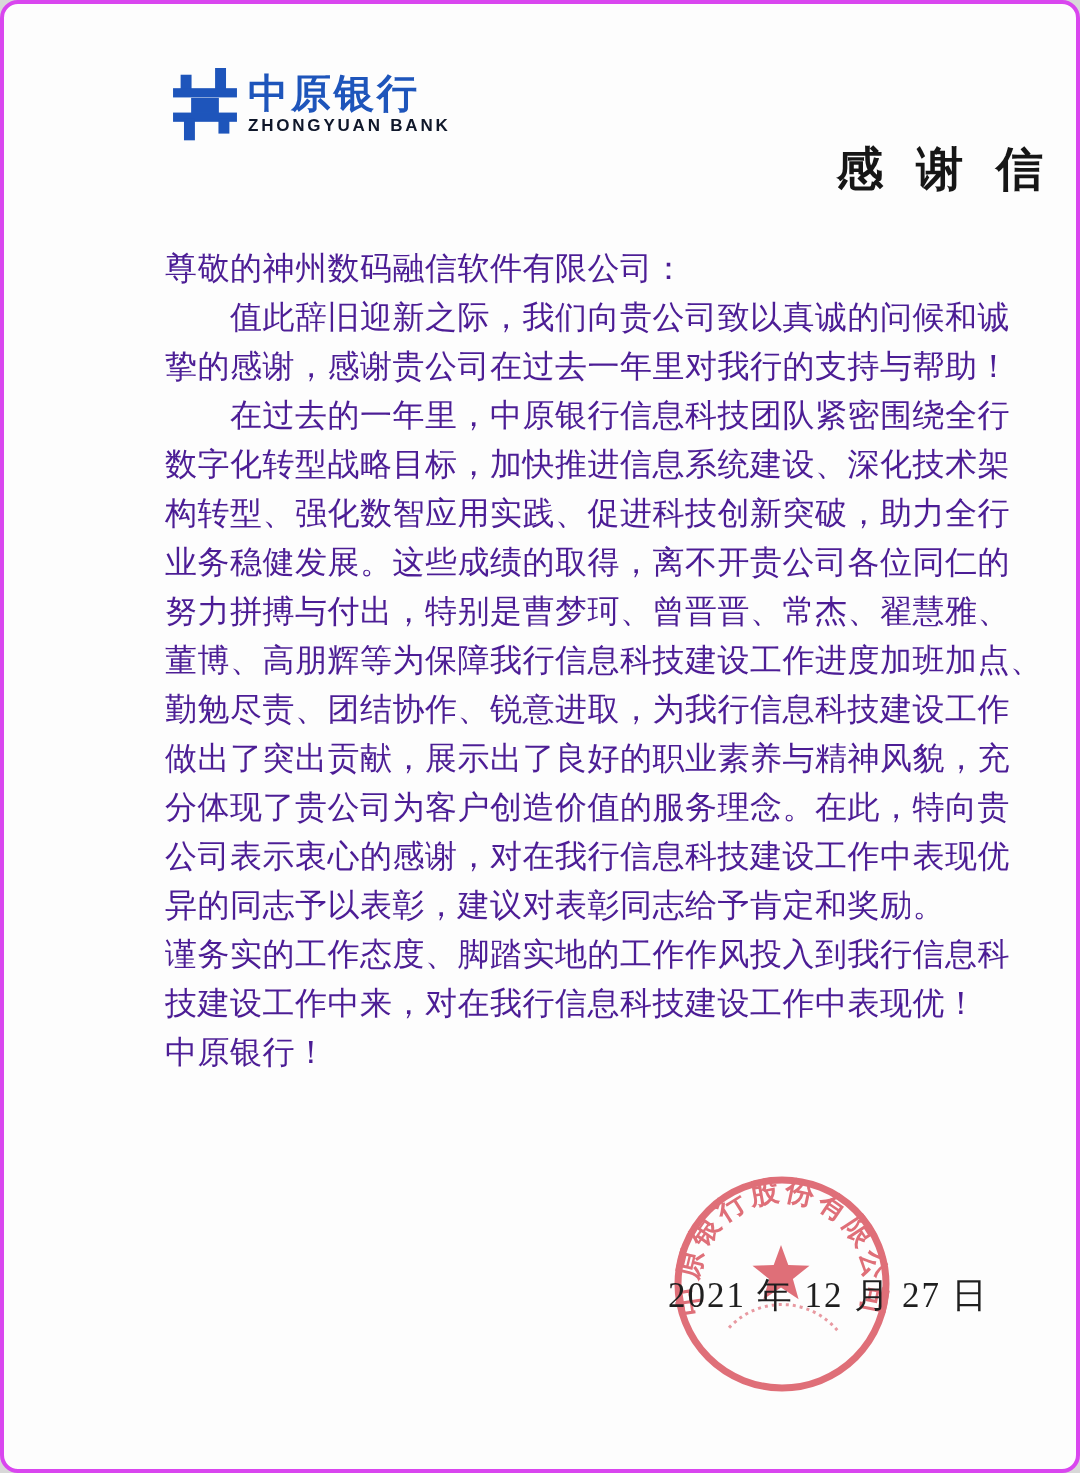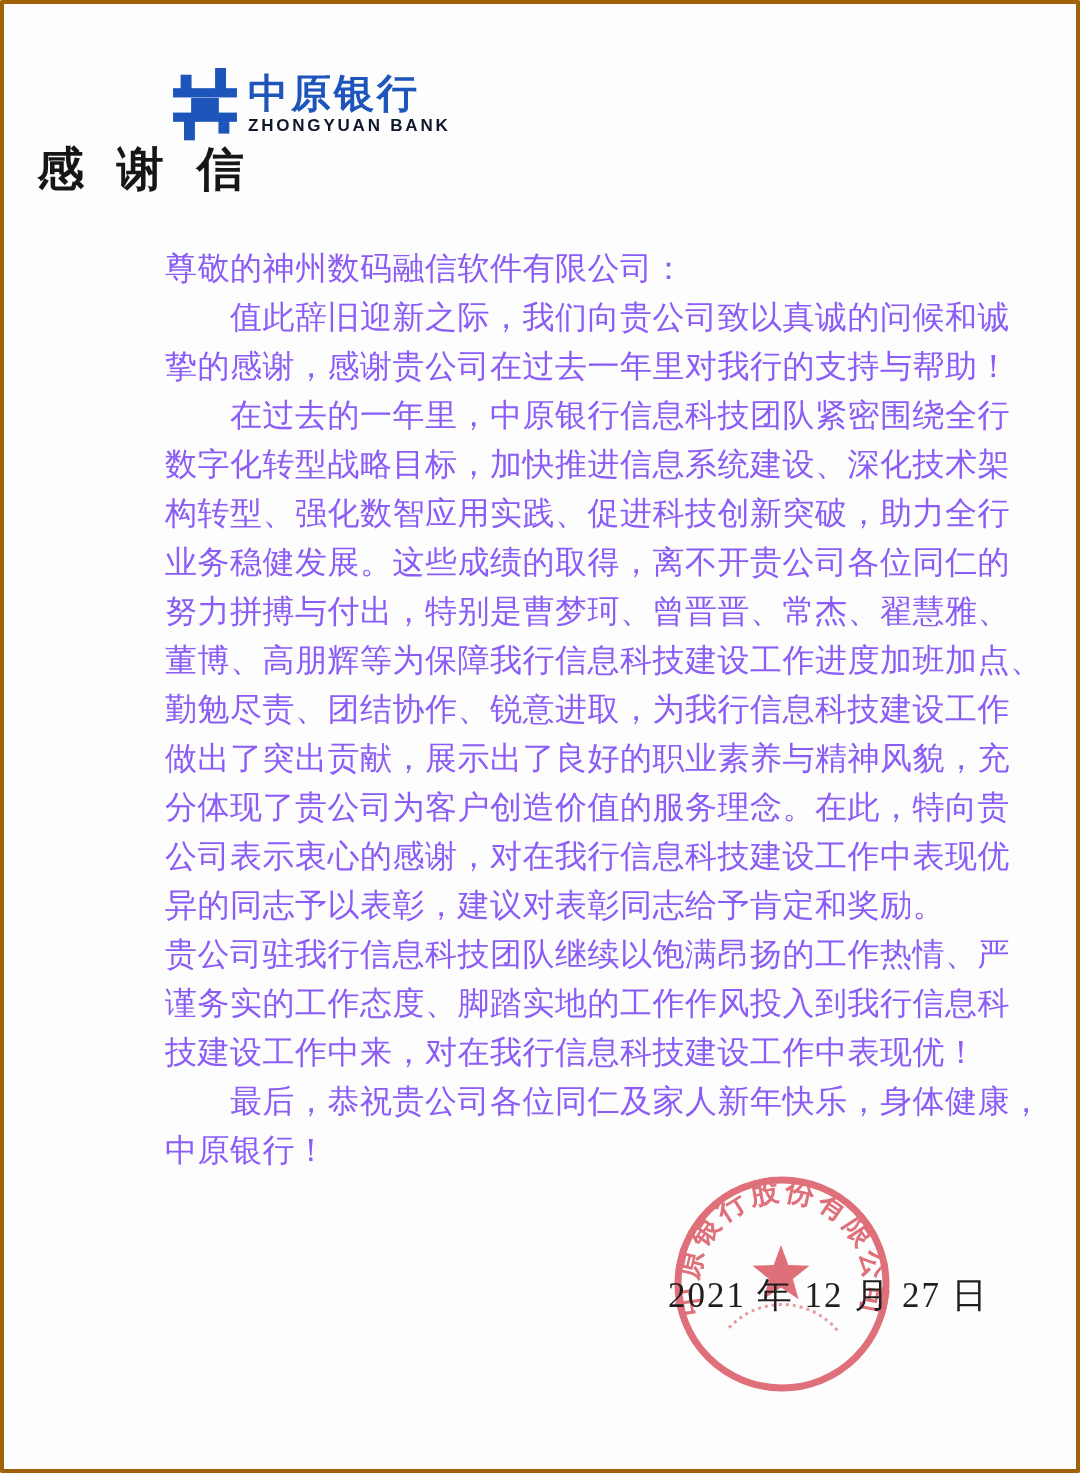--- a/index.html
+++ b/index.html
@@ -1,51 +1,51 @@
 <!DOCTYPE html>
 <html><head>
 <meta charset="utf-8">
 <style>
   html,body{margin:0;padding:0;background:#d8d8d8;}
   .page{
     position:relative;
     box-sizing:border-box;
     width:1080px;height:1473px;
     background:#fdfdfd;
-    border:4px solid #a16207;
-    border-radius:2px;
+    border:4px solid #d946ef;
+    border-radius:18px;
     overflow:hidden;
     font-family:"Liberation Serif", serif;
   }
   
   .logo{position:absolute;left:168px;top:64px;display:flex;align-items:flex-start;}
   .logo-icon{display:block;}
   .logo-text{margin-left:10px;padding-top:4px;}
   .logo-cn{
     font-family:"Liberation Sans", sans-serif;
     font-weight:bold;font-size:40px;line-height:42px;
     letter-spacing:3px;color:#1e55bb;
   }
   .logo-en{
     font-family:"Liberation Sans", sans-serif;
     font-weight:bold;font-size:17px;line-height:20px;
     letter-spacing:2.8px;color:#0f172a;margin-top:2px;
   }
   
   .title{
     position:absolute;left:0;top:134px;width:100%;
-    margin:0;text-align:left;
+    margin:0;text-align:right;
     font-size:47px;font-weight:bold;color:#161616;
     letter-spacing:0.7em;text-indent:0.7em;
     font-family:"Liberation Serif", serif;
   }
   
   .body-block{
     position:absolute;left:161px;top:240px;width:785px;
-    font-size:32px;color:#8b5cf6;letter-spacing:0.5px;font-family:Liberation Serif, serif;
+    font-size:32px;color:#4c1d95;letter-spacing:0.5px;font-family:Liberation Serif, serif;
   }
   .line{height:49px;line-height:49px;white-space:pre;}
   
   .seal{
     position:absolute;left:658px;top:1160px;width:240px;height:240px;
     opacity:0.82;filter:blur(0.4px);
     z-index:1;
   }
   
   .date{
@@ -88,24 +88,22 @@
     <div class="line">数字化转型战略目标，加快推进信息系统建设、深化技术架</div>
     <div class="line">构转型、强化数智应用实践、促进科技创新突破，助力全行</div>
     <div class="line">业务稳健发展。这些成绩的取得，离不开贵公司各位同仁的</div>
     <div class="line">努力拼搏与付出，特别是曹梦珂、曾晋晋、常杰、翟慧雅、</div>
     <div class="line">董博、高朋辉等为保障我行信息科技建设工作进度加班加点、</div>
     <div class="line">勤勉尽责、团结协作、锐意进取，为我行信息科技建设工作</div>
     <div class="line">做出了突出贡献，展示出了良好的职业素养与精神风貌，充</div>
     <div class="line">分体现了贵公司为客户创造价值的服务理念。在此，特向贵</div>
     <div class="line">公司表示衷心的感谢，对在我行信息科技建设工作中表现优</div>
     <div class="line">异的同志予以表彰，建议对表彰同志给予肯定和奖励。</div>
-    <div class="line">贵公司驻我行信息科技团队继续以饱满昂扬的工作热情、严</div>
     <div class="line">谨务实的工作态度、脚踏实地的工作作风投入到我行信息科</div>
     <div class="line">技建设工作中来，对在我行信息科技建设工作中表现优！</div>
-    <div class="line">　　最后，恭祝贵公司各位同仁及家人新年快乐，身体健康，</div>
     <div class="line">中原银行！</div>
   </div>
 
   <svg class="seal" viewBox="0 0 240 240" xmlns="http://www.w3.org/2000/svg">
     <circle cx="120" cy="120" r="104" fill="none" stroke="#d9505c" stroke-width="7"></circle>
     <path id="seal-arc" d="M 41 149 A 84 84 0 1 1 199 149" fill="none"></path>
     <text font-size="29" font-weight="bold" fill="#d9505c" letter-spacing="3.5" font-family="Liberation Serif, serif">
       <textPath href="#seal-arc">中原银行股份有限公司</textPath>
     </text>
     <polygon fill="#d9505c" points="119,81 126.3,100.9 147.5,101.7 130.9,114.9 136.6,135.3 119,123.5 101.4,135.3 107.1,114.9 90.5,101.7 111.7,100.9"></polygon>

